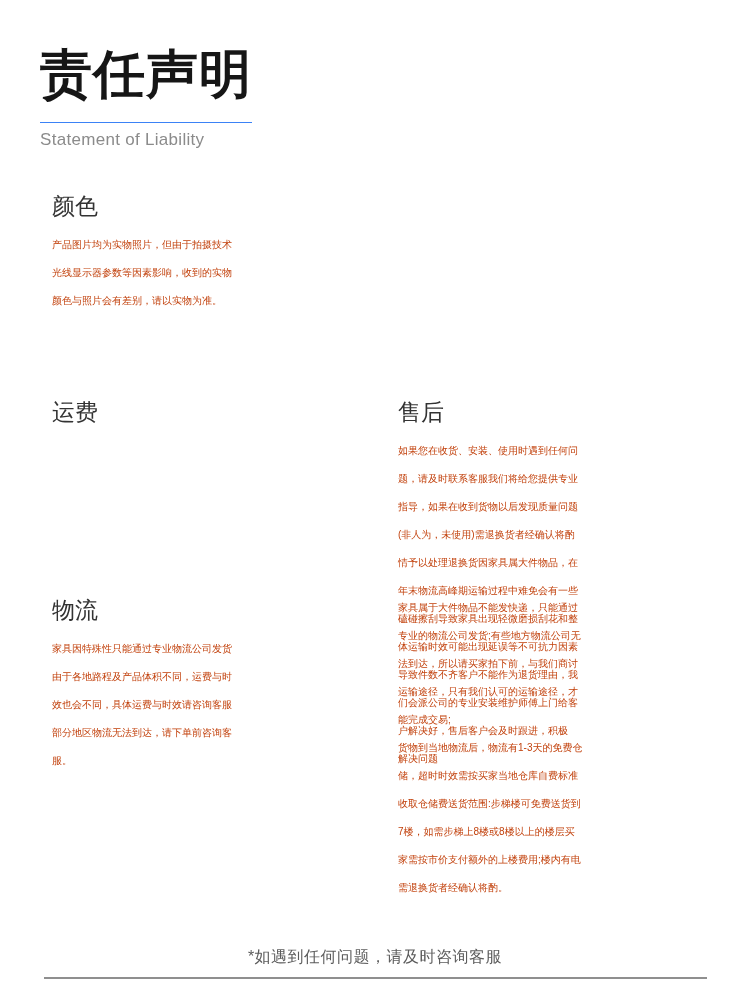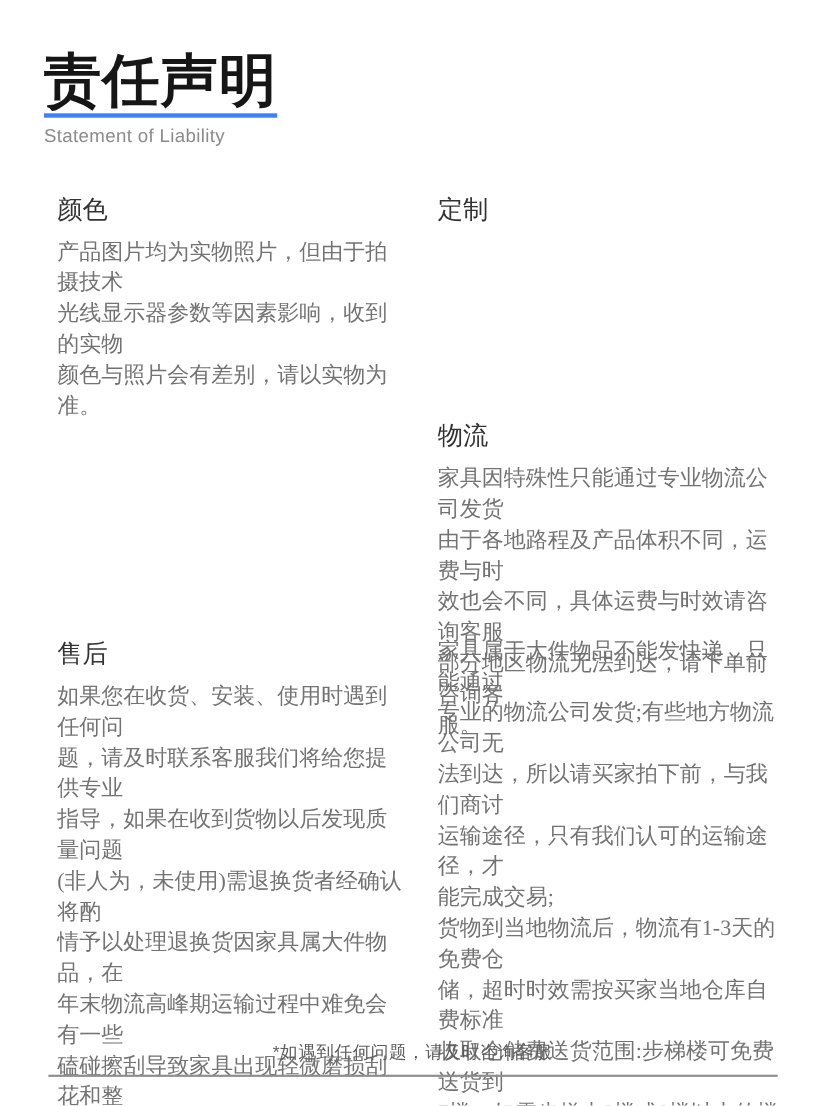--- a/index.html
+++ b/index.html
@@ -15,22 +15,22 @@
 
   
   .header { padding: 46px 0 0 40px; }
   .page-title {
     display: inline-block;
     font-size: 52px;
     font-weight: 700;
     line-height: 1.1;
     letter-spacing: 1px;
     color: #161616;
-    border-bottom: 4px solid #3b82f6;
-    padding-bottom: 0;
+    border-bottom: 1px solid #3b82f6;
+    padding-bottom: 19px;
   }
   .page-subtitle {
     margin-top: 7px;
     font-size: 17px;
     color: #8b8b8b;
     letter-spacing: 0.3px;
   }
 
   
   .grid {
@@ -42,26 +42,25 @@
     align-items: start;
   }
   .section h2 {
     font-size: 23px;
     font-weight: 400;
     line-height: 32px;
     color: #333333;
     margin: 0 0 9px 0;
   }
   .section .body {
-    font-size: 20px;
+    font-size: 10px;
     line-height: 28px;
-    color: #737373;
+    color: #c2410c;
     white-space: pre-line;
     text-align: left;
-    font-family: Liberation Serif, serif;
   }
 
   
   .footer-note {
     position: absolute;
     left: 0;
     right: 0;
     top: 947px;
     text-align: center;
     font-size: 16px;
@@ -86,46 +85,46 @@
 </div>
 
 <div class="grid">
   <div class="section">
     <h2>颜色</h2>
     <div class="body">产品图片均为实物照片，但由于拍摄技术
 光线显示器参数等因素影响，收到的实物
 颜色与照片会有差别，请以实物为准。</div>
   </div>
   <div class="section">
-    <h2>定制</h2>
   </div>
   <div class="section">
-  </div>
-  <div class="section">
-    <h2>物流</h2>
-    <div class="body">家具因特殊性只能通过专业物流公司发货
-由于各地路程及产品体积不同，运费与时
-效也会不同，具体运费与时效请咨询客服
-部分地区物流无法到达，请下单前咨询客
-服。</div>
+    <h2>运费</h2>
   </div>
   <div class="section">
     <h2>售后</h2>
     <div class="body">如果您在收货、安装、使用时遇到任何问
 题，请及时联系客服我们将给您提供专业
 指导，如果在收到货物以后发现质量问题
 (非人为，未使用)需退换货者经确认将酌
 情予以处理退换货因家具属大件物品，在
 年末物流高峰期运输过程中难免会有一些
 磕碰擦刮导致家具出现轻微磨损刮花和整
 体运输时效可能出现延误等不可抗力因素
 导致件数不齐客户不能作为退货理由，我
 们会派公司的专业安装维护师傅上门给客
 户解决好，售后客户会及时跟进，积极
 解决问题</div>
+  </div>
+  <div class="section">
+    <h2>物流</h2>
+    <div class="body">家具因特殊性只能通过专业物流公司发货
+由于各地路程及产品体积不同，运费与时
+效也会不同，具体运费与时效请咨询客服
+部分地区物流无法到达，请下单前咨询客
+服。</div>
   </div>
   <div class="section">
     <div class="body">家具属于大件物品不能发快递，只能通过
 专业的物流公司发货;有些地方物流公司无
 法到达，所以请买家拍下前，与我们商讨
 运输途径，只有我们认可的运输途径，才
 能完成交易;
 货物到当地物流后，物流有1-3天的免费仓
 储，超时时效需按买家当地仓库自费标准
 收取仓储费送货范围:步梯楼可免费送货到

